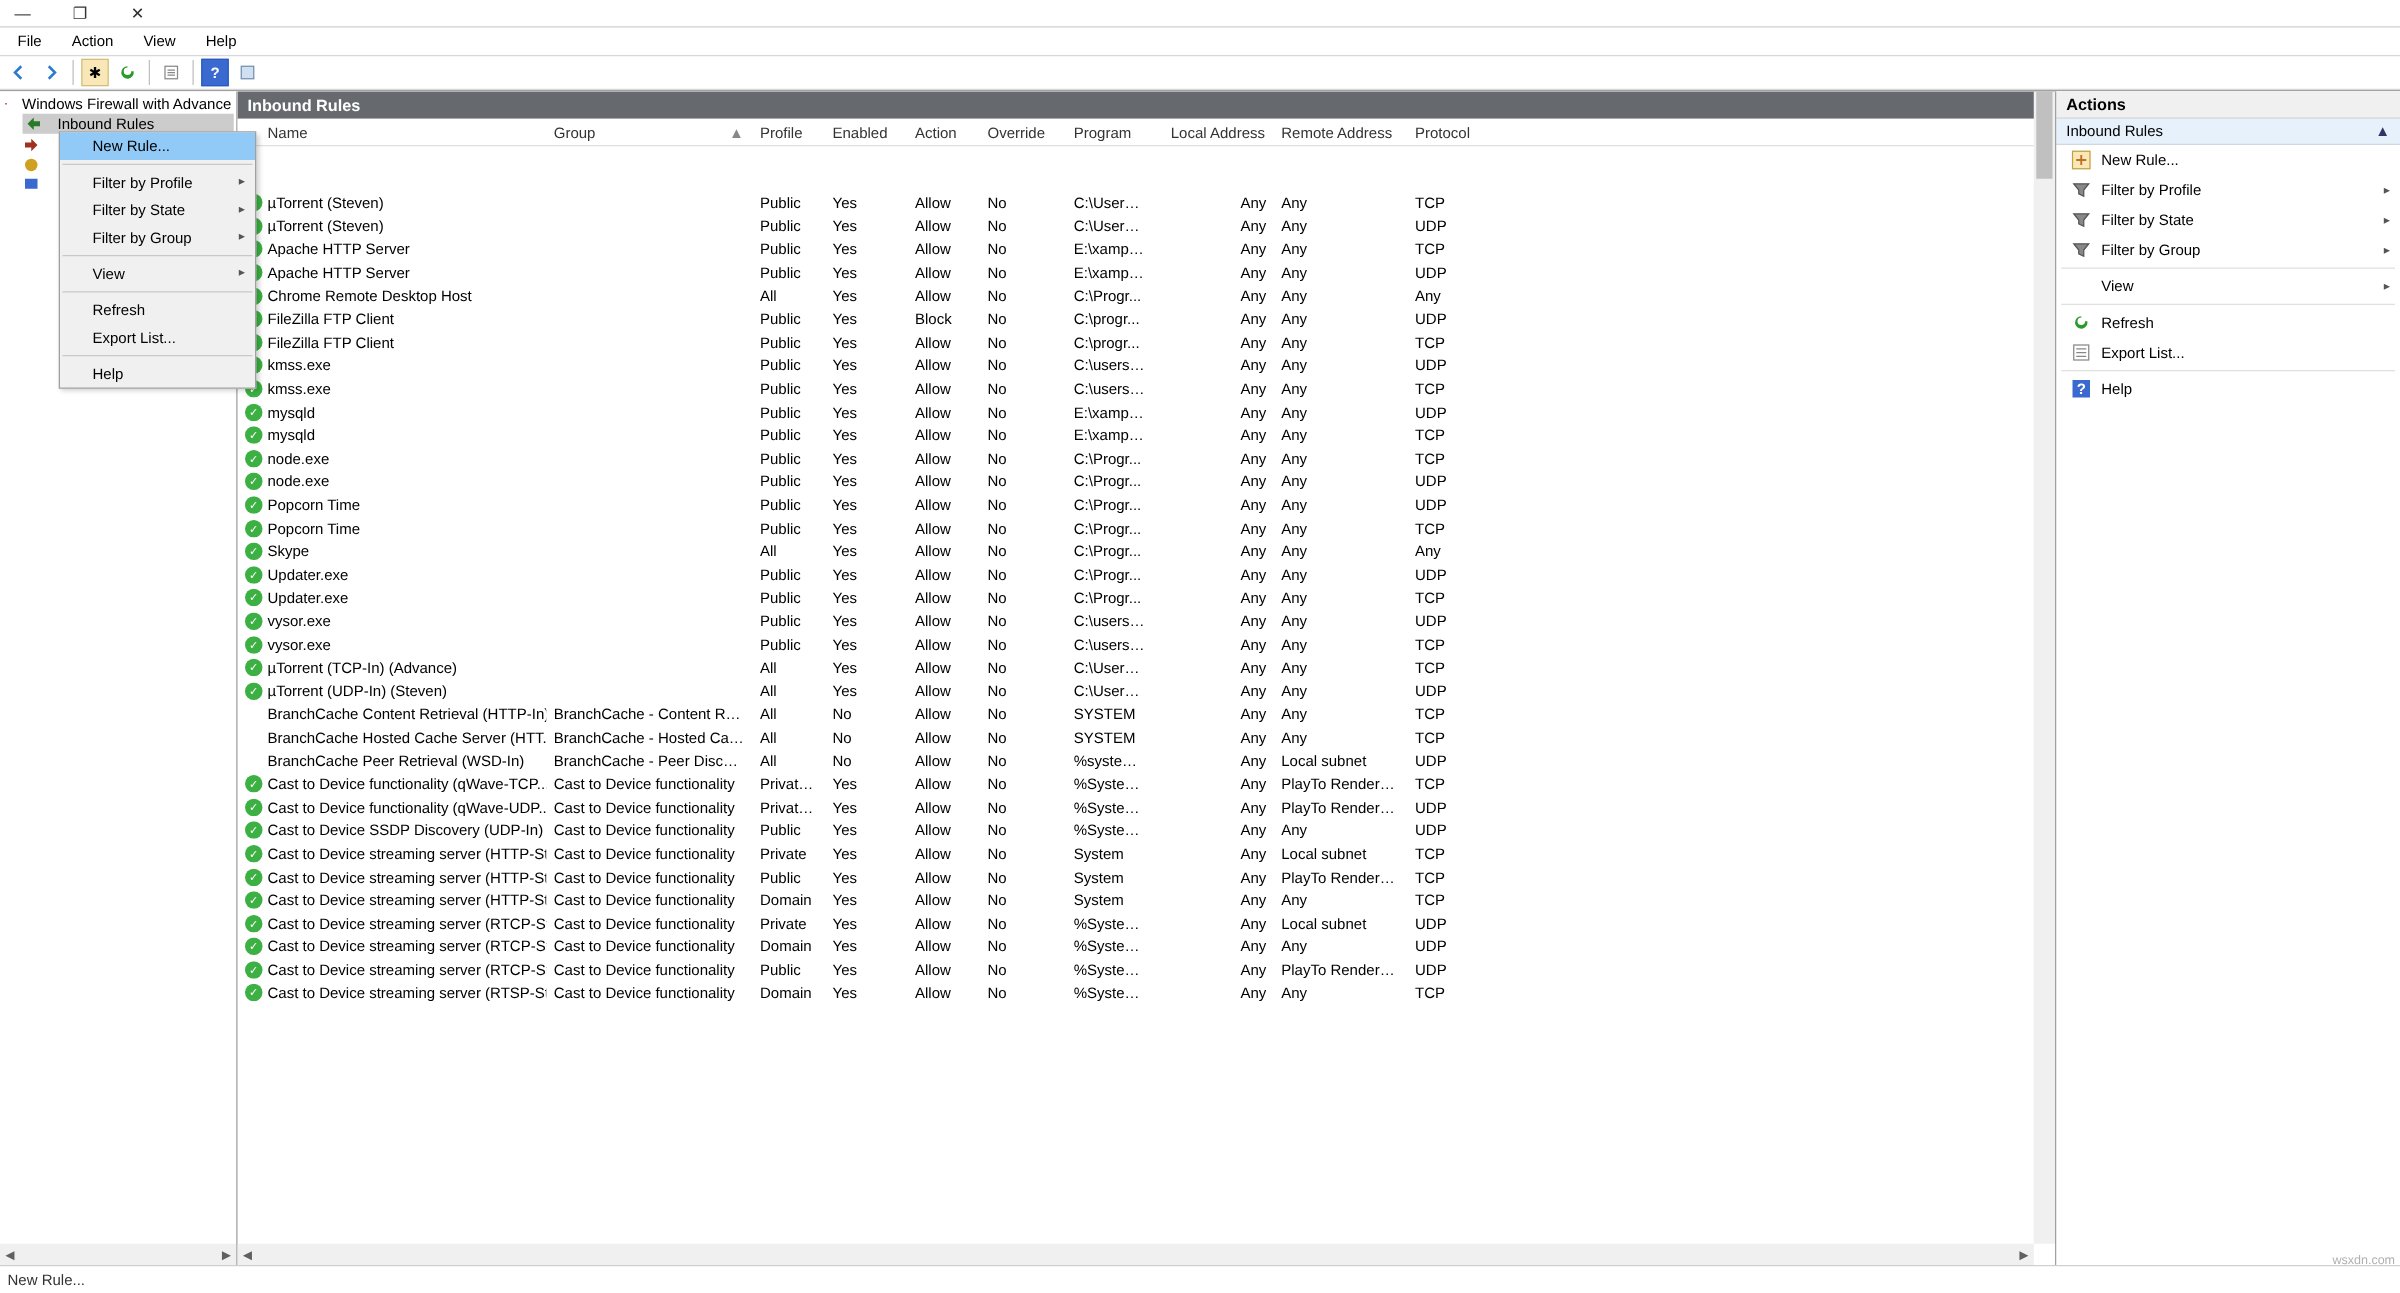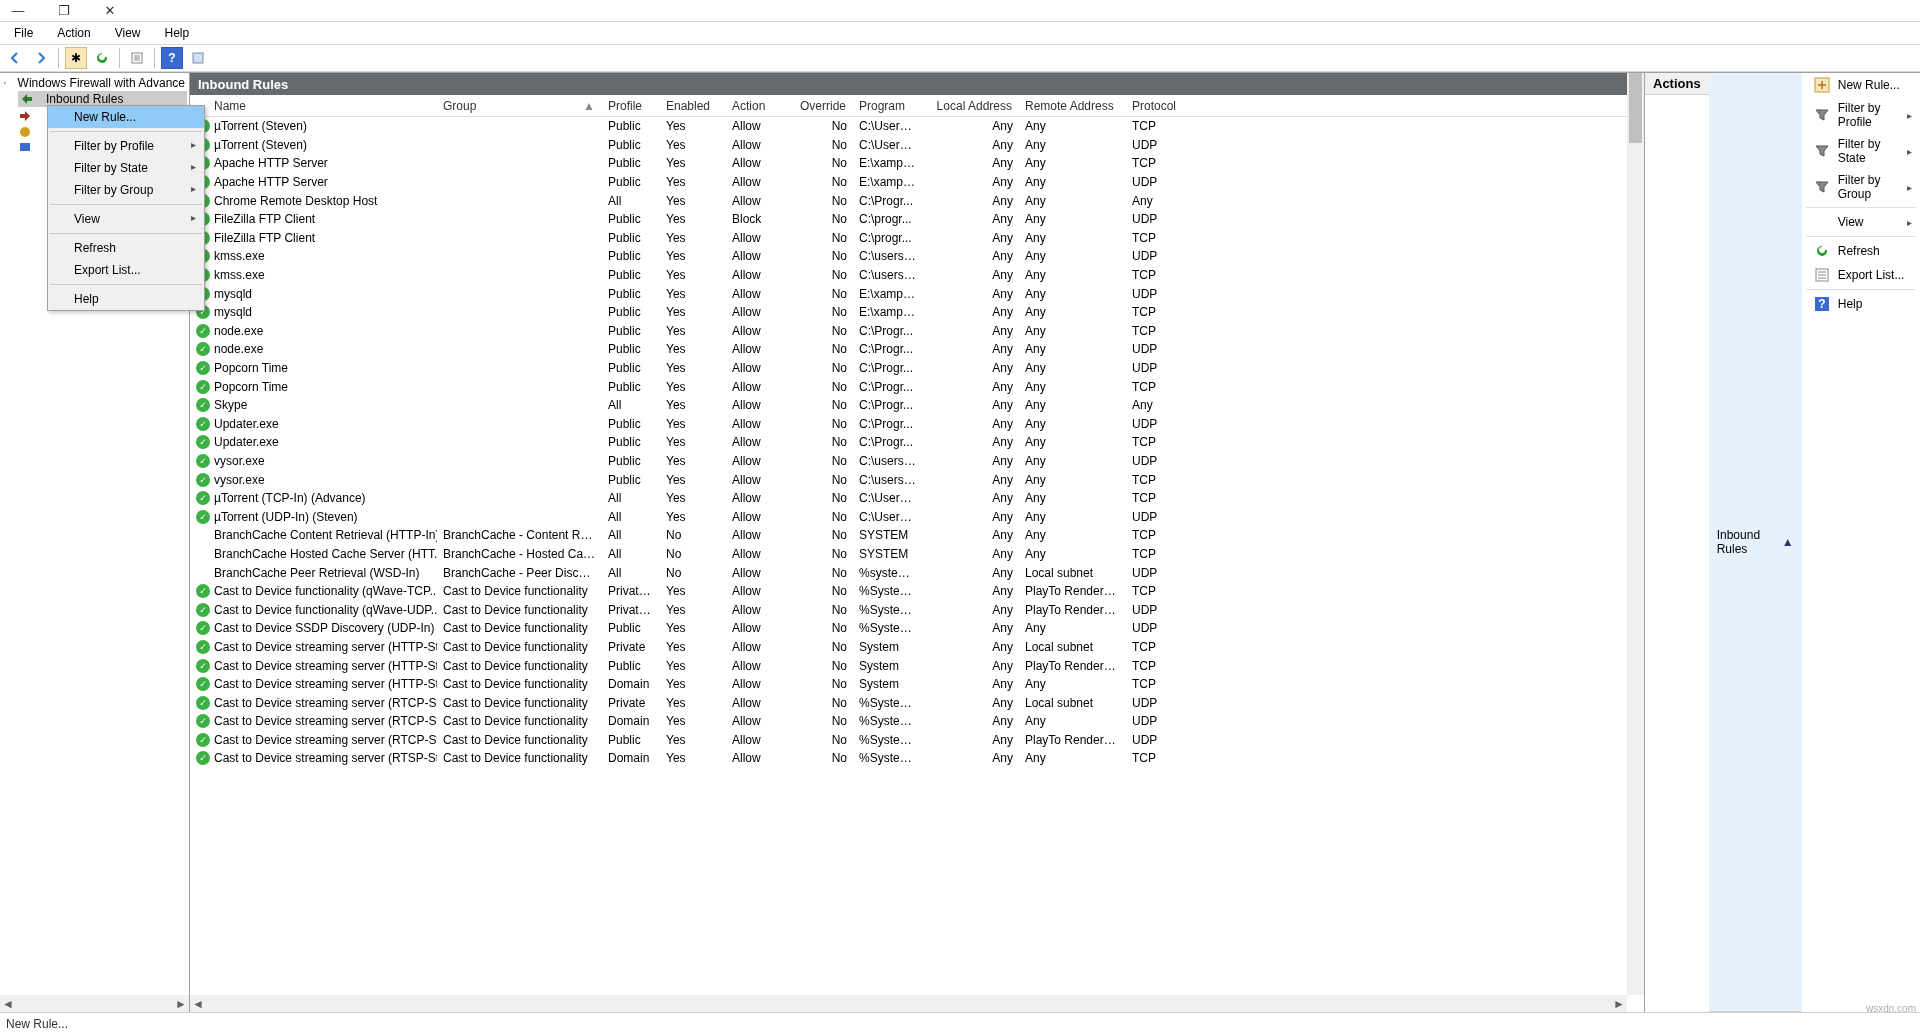--- a/index.html
+++ b/index.html
@@ -15,42 +15,42 @@
 .tool-sep { width: 1px; height: 20px; background: #c0c0c0; margin: 0 2px; }
 .main { flex: 1; display: flex; overflow: hidden; border-top: 1px solid #a0a0a0;}
 .tree-pane { width: 190px; border-right: 1px solid #a0a0a0; background: #fff; position: relative; padding: 2px; overflow:hidden;}
 .tree-pane .hscroll { position:absolute; bottom:0; left:0; right:0; height:17px; background:#f0f0f0; display:flex; align-items:center; justify-content:space-between; padding:0 2px; font-size:10px; color:#606060;}
 .tree-node { display:flex; align-items:center; gap:12px; padding:1px 2px; white-space:nowrap; }
 .tree-node.sel { background:#ccc; }
 .rules-pane { flex: 1; display:flex; flex-direction:column; border-right:1px solid #a0a0a0; position:relative; overflow:hidden; }
 .pane-header { height:22px; background:#666a6f; color:#fff; font-weight:600; display:flex; align-items:center; padding:0 8px; font-size:13px;}
 .grid-header { display:flex; border-bottom:1px solid #e0e0e0; background:#fff; font-size:12px; color:#333; height:22px; align-items:center;}
 .grid-header .col { padding:2px 6px; border-right:1px solid transparent; white-space:nowrap; overflow:hidden;}
-.grid-body { flex:1; overflow:auto; position:relative;}
+.grid-body { flex:1; overflow:auto; position:relative;margin-top:36px;}
 .row { display:flex; height:18.6px; align-items:center; padding:0 0; }
 .row .col { padding:0 6px; white-space:nowrap; overflow:hidden; text-overflow:ellipsis; }
 .c-name{ width:247px; display:flex; align-items:center; gap:4px; padding-left:6px;}
 .c-group{width:165px;}
 .c-profile{width:58px;}
 .c-enabled{width:66px;}
 .c-action{width:58px;}
-.c-override{width:69px;text-align:right;}
+.c-override{width:69px;}
 .c-program{width:69px;}
 .c-local{width:97px;text-align:right;}
 .c-remote{width:107px;}
 .c-protocol{width:65px;}
 .icon-dot{width:14px;height:14px;border-radius:50%;display:inline-flex;align-items:center;justify-content:center;font-size:9px;color:#fff;flex-shrink:0;}
 .dot-green{background:#3cb043;}
 .dot-none{width:14px;height:14px;flex-shrink:0;}
 .context-menu { position:absolute; left:47px; top:105px; width:158px; background:#f0f0f0; border:1px solid #a0a0a0; box-shadow:2px 2px 4px rgba(0,0,0,0.2); z-index:100;}
 .cm-item { padding:4px 10px 4px 26px; position:relative; cursor:default; font-size:12px;}
 .cm-item.hilite { background:#91c9f7;}
 .cm-item.arrow::after { content:"▸"; position:absolute; right:8px; font-size:10px; color:#555;}
 .cm-sep{ height:1px; background:#c8c8c8; margin:3px 2px;}
-.actions-pane { width:275px; background:#fff; display:flex; flex-direction:row;}
+.actions-pane { width:275px; background:#fff; display:flex; flex-direction:column;}
 .actions-pane .pane-header{ background:#f0f0f0; color:#000; border-bottom:1px solid #d0d0d0; font-weight:600; font-size:13px;}
 .actions-section-header{ background:#e7f1fb; padding:3px 8px; font-size:12px; display:flex; justify-content:space-between; align-items:center; border-bottom:1px solid #d0d7e0;}
 .action-item{ display:flex; align-items:center; gap:8px; padding:4px 8px 4px 12px; cursor:default;}
 .action-item.arrow::after{content:"▸"; margin-left:auto; font-size:10px; color:#555;}
 .aicon{width:16px;height:16px;display:inline-flex;align-items:center;justify-content:center;font-size:11px;}
 .statusbar{height:22px;border-top:1px solid #d0d0d0;display:flex;align-items:center;padding:0 6px;font-size:12px;color:#333;}
 .vscroll{position:absolute;right:0;top:0;bottom:17px;width:17px;background:#f0f0f0;}
 .vscroll-thumb{position:absolute;top:0;left:2px;right:2px;height:70px;background:#c0c0c0;}
 .hscroll2{position:absolute;bottom:0;left:0;right:17px;height:17px;background:#f0f0f0;display:flex;justify-content:space-between;align-items:center;padding:0 2px;font-size:10px;color:#606060;}
 .shield{width:14px;height:14px;display:inline-block;}

